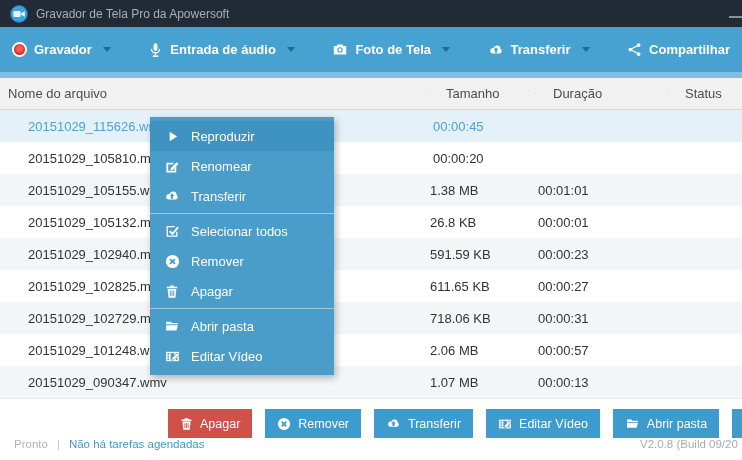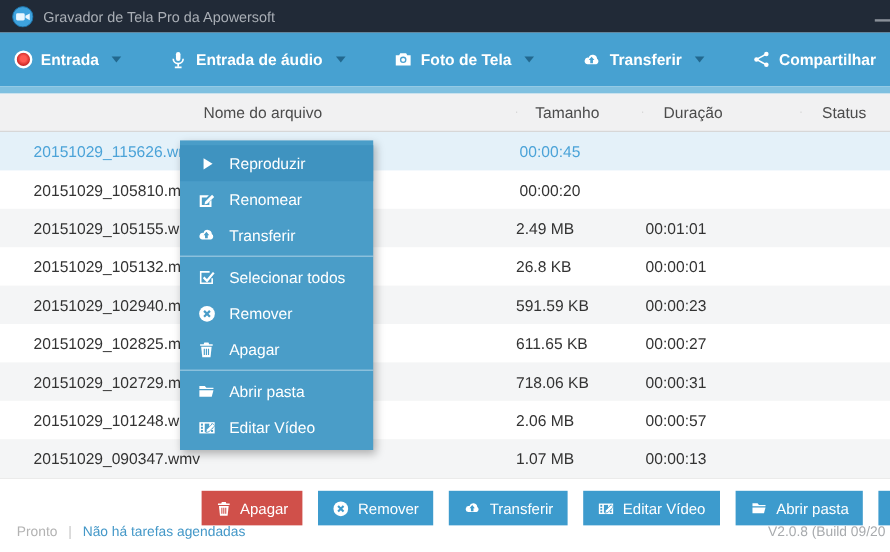--- a/index.html
+++ b/index.html
@@ -18,35 +18,35 @@
   .tb-item{display:flex;align-items:center;gap:7px;cursor:pointer;color:#fff;white-space:nowrap;}
   .tb-label{font-size:13px;font-weight:700;color:#fff;}
   .caret{width:0;height:0;border-left:4px solid transparent;border-right:4px solid transparent;border-top:5px solid rgba(22,86,120,.75);margin-left:4px;}
   .icon{display:inline-flex;align-items:center;justify-content:center;}
   .icon svg{display:block;}
   .record-dot{width:15px;height:15px;border-radius:50%;background:radial-gradient(circle at 50% 45%, #ff5a52 0 30%, #c21f1f 75%);border:2px solid #fff;box-sizing:border-box;}
 
   
   .thead{height:31px;background:#f1f1f2;border-bottom:1px solid #d7d7d7;display:grid;grid-template-columns:430px 105px 132px 1fr;align-items:center;color:#4c4c4c;font-size:13px;}
   .th{position:relative;}
-  .th.name{padding-left:8px;text-align:center;}
+  .th.name{padding-left:8px;}
   .th.size{padding-left:16px;}
   .th.dur{padding-left:18px;}
   .th.status{padding-left:18px;}
   .th.sep::before{content:"";position:absolute;left:0;top:7px;bottom:7px;width:1px;background:#d2d2d2;}
   .rows{border-bottom:1px solid #e7e7e7;}
   .row{height:32px;display:grid;grid-template-columns:430px 105px 132px 1fr;align-items:center;font-size:13px;color:#333;}
   .rows .row:nth-child(odd):not(.selected){background:#f4f5f6;}
   .row.selected{background:#e4f1f9;}
   .row.selected .cell{color:#4ba3d8;}
   .cell.name{padding-left:28px;}
   .cell.dur{padding-left:3px;}
 
   
-  .ctx-menu{position:absolute;left:150px;top:117px;width:161px;background:#4a9dc8;padding:4px 0;box-shadow:2px 3px 7px rgba(0,0,0,.28);z-index:10;--hole:#4a9dc8;}
+  .ctx-menu{position:absolute;left:150px;top:117px;width:184px;background:#4a9dc8;padding:4px 0;box-shadow:2px 3px 7px rgba(0,0,0,.28);z-index:10;--hole:#4a9dc8;}
   .menu-item{height:30px;display:flex;align-items:center;color:#fff;font-size:13px;cursor:pointer;}
   .menu-item.highlighted{background:#3f93c0;--hole:#3f93c0;}
   .mi-icon{width:16px;margin-left:14px;display:inline-flex;justify-content:center;}
   .mi-label{margin-left:11px;}
   .menu-sep{height:1px;background:rgba(255,255,255,.45);margin:2px 0;}
 
   
   .action-bar{display:flex;gap:13px;margin:10px 0 0 168px;}
   .btn{height:29px;display:flex;align-items:center;gap:7px;padding:0 12px;background:#3d9bcd;color:#fff;font-size:12.5px;cursor:pointer;white-space:nowrap;--hole:#3d9bcd;}
   .btn.danger{background:#d0504a;--hole:#d0504a;}
@@ -73,21 +73,21 @@
         <path d="M11.2 8.2l3.6-2v5.6l-3.6-2z" fill="#eaf6ff"></path>
       </svg>
     </span>
     <span class="title-text">Gravador de Tela Pro da Apowersoft</span>
     <span class="min-btn"></span>
   </div>
 
   <div class="toolbar">
     <div class="tb-item">
       <span class="icon record-dot"></span>
-      <span class="tb-label">Entrada</span>
+      <span class="tb-label">Gravador</span>
       <span class="caret"></span>
     </div>
     <div class="tb-item">
       <span class="icon">
         <svg width="15" height="16" viewBox="0 0 16 16">
           <rect x="6" y="0.8" width="4" height="8" rx="2" fill="#fff"></rect>
           <path d="M3.6 6.8a4.4 4.4 0 0 0 8.8 0" fill="none" stroke="#fff" stroke-width="1.5"></path>
           <line x1="8" y1="11.4" x2="8" y2="14" stroke="#fff" stroke-width="1.5"></line>
           <line x1="5" y1="14.6" x2="11" y2="14.6" stroke="#fff" stroke-width="1.6"></line>
         </svg>
@@ -143,21 +143,21 @@
       <span class="cell dur">00:00:45</span>
       <span class="cell status"></span>
     </div>
     <div class="row">
       <span class="cell name">20151029_105810.mp3</span>
       <span class="cell dur">00:00:20</span>
       <span class="cell status"></span>
     </div>
     <div class="row">
       <span class="cell name">20151029_105155.wmv</span>
-      <span class="cell size">2.49 MB</span>
+      <span class="cell size">1.38 MB</span>
       <span class="cell dur">00:01:01</span>
       <span class="cell status"></span>
     </div>
     <div class="row">
       <span class="cell name">20151029_105132.mp3</span>
       <span class="cell size">26.8 KB</span>
       <span class="cell dur">00:00:01</span>
       <span class="cell status"></span>
     </div>
     <div class="row">

